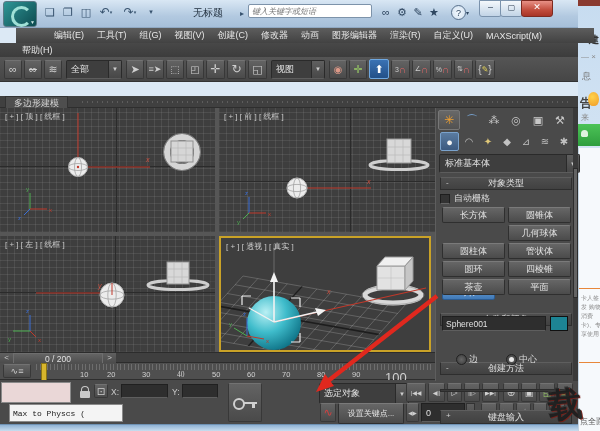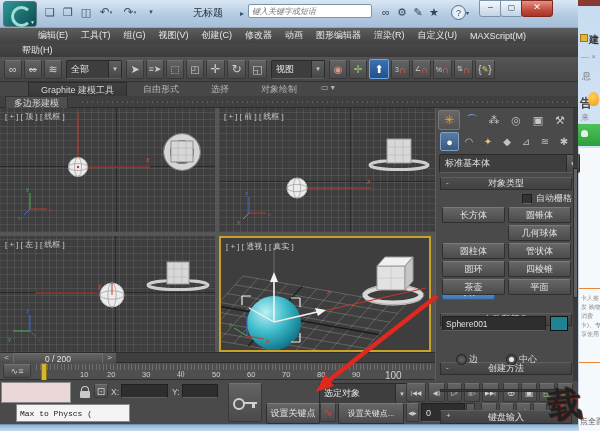--- a/index.html
+++ b/index.html
@@ -78,21 +78,21 @@
       <span class="ic flat" style="position:absolute;left:395px;top:5px;width:14px;height:14px;color:#2e4660;font-size:11px;">⚙</span>
       <span class="ic flat" style="position:absolute;left:411px;top:5px;width:14px;height:14px;color:#2e4660;font-size:11px;">✎</span>
       <span class="ic flat" style="position:absolute;left:427px;top:5px;width:14px;height:14px;color:#2e4660;font-size:11px;">★</span>
       <span style="position:absolute;left:451px;top:5px;width:13px;height:13px;border:1px solid #58708c;border-radius:50%;color:#2e4660;font-size:9px;display:flex;align-items:center;justify-content:center;background:radial-gradient(#f4f9ff,#cfe0ef);">?</span>
       <span style="position:absolute;left:466px;top:9px;font-size:6px;color:#2e4660;">▾</span>
       <div style="position:absolute;left:479px;top:0;width:21px;height:15px;background:linear-gradient(#f4f8fc,#c2d4e6);border:1px solid #7a92ac;border-radius:0 0 3px 3px;color:#2b3c50;font-size:9px;text-align:center;line-height:12px;">–</div>
       <div style="position:absolute;left:500px;top:0;width:21px;height:15px;background:linear-gradient(#f4f8fc,#c2d4e6);border:1px solid #7a92ac;border-radius:0 0 3px 3px;color:#2b3c50;font-size:8px;text-align:center;line-height:13px;">▢</div>
       <div style="position:absolute;left:521px;top:0;width:30px;height:15px;background:linear-gradient(#e89186,#c14c3c 60%,#a83426);border:1px solid #7e2a20;border-radius:0 0 3px 3px;color:#fff;font-size:9px;text-align:center;line-height:13px;">✕</div>
     </div>
 
-    <div class="ab" style="left:0;top:28px;width:578px;height:15px;background:linear-gradient(#5d5d5d,#424242);display:flex;align-items:center;padding-left:38px;gap:13px;">
+    <div class="ab" style="left:16px;top:28px;width:578px;height:15px;background:linear-gradient(#5d5d5d,#424242);display:flex;align-items:center;padding-left:38px;gap:13px;">
       <span class="mitem">编辑(E)</span>
       <span class="mitem">工具(T)</span>
       <span class="mitem">组(G)</span>
       <span class="mitem">视图(V)</span>
       <span class="mitem">创建(C)</span>
       <span class="mitem">修改器</span>
       <span class="mitem">动画</span>
       <span class="mitem">图形编辑器</span>
       <span class="mitem">渲染(R)</span>
       <span class="mitem">自定义(U)</span>
@@ -124,27 +124,20 @@
       <span class="ic" style="width:18px;height:19px;font-size:10px;color:#d98;">◉</span>
       <span class="ic" style="width:18px;height:19px;font-size:11px;color:#9c6;">✛</span>
       <span class="ic" style="width:20px;height:20px;font-size:11px;background:linear-gradient(#3a72b4,#235088);border:1px solid #6fa8e0;color:#fff;">⬆</span>
       <span class="ic" style="width:19px;height:19px;font-size:10px;color:#d66;"><i style="font-style:normal;font-size:7px;color:#ccc;">3</i>∩</span>
       <span class="ic" style="width:19px;height:19px;font-size:10px;color:#d66;"><i style="font-style:normal;font-size:7px;color:#ccc;">∠</i>∩</span>
       <span class="ic" style="width:19px;height:19px;font-size:10px;color:#d66;"><i style="font-style:normal;font-size:7px;color:#ccc;">%</i>∩</span>
       <span class="ic" style="width:19px;height:19px;font-size:10px;color:#d66;"><i style="font-style:normal;font-size:7px;color:#ccc;">⇅</i>∩</span>
       <span class="ic" style="width:20px;height:19px;font-size:10px;">{<i style="font-style:normal;font-size:8px;color:#dc5;">✎</i>}</span>
     </div>
 
-    <div class="ab" style="left:0;top:82px;width:578px;height:14px;background:#474747;display:flex;align-items:stretch;padding-left:28px;">
-      <span style="background:linear-gradient(#414141,#383838);border:1px solid #2c2c2c;border-bottom:none;color:#d8d8d8;padding:1px 12px;font-size:9px;">Graphite 建模工具</span>
-      <span style="color:#b4b4b4;padding:1px 16px;font-size:9px;">自由形式</span>
-      <span style="color:#b4b4b4;padding:1px 16px;font-size:9px;">选择</span>
-      <span style="color:#b4b4b4;padding:1px 16px;font-size:9px;">对象绘制</span>
-      <span style="color:#b4b4b4;font-size:8px;padding:1px 8px;">▭ ▾</span>
-    </div>
     <div class="ab" style="left:0;top:96px;width:578px;height:12px;background:#404040;border-bottom:1px solid #2e2e2e;">
       <span style="position:absolute;left:5px;top:0;background:#4e4e4e;border:1px solid #333;border-bottom:none;color:#d4d4d4;padding:0 8px;font-size:9px;">多边形建模</span>
       <div style="position:absolute;left:80px;top:4px;width:490px;height:5px;background-image:radial-gradient(#5d5d5d 1px,transparent 1px);background-size:5px 4px;"></div>
     </div>
 
     <div class="ab" style="left:0;top:108px;width:435px;height:244px;background:#565656;">
 
       <div class="ab vp" style="left:0;top:0;width:215px;height:124px;">
         <div class="ab" style="left:116px;top:0;width:1px;height:124px;background:#2b2b2b;"></div>
         <div class="ab" style="left:0;top:58px;width:215px;height:1px;background:#2b2b2b;"></div>
@@ -282,48 +275,47 @@
       <div class="ab tick-ruler" style="left:36px;top:1px;width:396px;height:6px;opacity:.8;"></div>
       <span style="position:absolute;left:80px;top:7px;font-size:7.5px;color:#d0d0d0;">10</span>
       <span style="position:absolute;left:107px;top:7px;font-size:7.5px;color:#d0d0d0;">20</span>
       <span style="position:absolute;left:142px;top:7px;font-size:7.5px;color:#d0d0d0;">30</span>
       <span style="position:absolute;left:177px;top:7px;font-size:7.5px;color:#d0d0d0;font-family:Liberation Serif, serif;">40</span>
       <span style="position:absolute;left:212px;top:7px;font-size:7.5px;color:#d0d0d0;">50</span>
       <span style="position:absolute;left:247px;top:7px;font-size:7.5px;color:#d0d0d0;">60</span>
       <span style="position:absolute;left:282px;top:7px;font-size:7.5px;color:#d0d0d0;">70</span>
       <span style="position:absolute;left:317px;top:7px;font-size:7.5px;color:#d0d0d0;">80</span>
       <span style="position:absolute;left:352px;top:7px;font-size:7.5px;color:#d0d0d0;">90</span>
-      <span style="position:absolute;left:385px;top:7px;font-size:10px;color:#d0d0d0;">100</span>
+      <span style="position:absolute;left:385px;top:7px;font-size:13px;color:#d0d0d0;">100</span>
       <div style="position:absolute;left:41px;top:0;width:4px;height:16px;background:#d8b62c;border:1px solid #8a7414;"></div>
     </div>
 
     <div class="ab" style="left:0;top:380px;width:578px;height:44px;background:#4a4a4a;">
       <div class="ab" style="left:1px;top:2px;width:70px;height:21px;background:#ead7d7;border:1px solid #8a8a8a;"></div>
-      <div class="ab" style="left:16px;top:24px;width:114px;height:18px;background:#f4f4f4;border:1px solid #8a8a8a;color:#1a1a1a;font-family:'Liberation Mono','DejaVu Sans Mono',monospace;font-size:8px;line-height:17px;padding-left:3px;white-space:nowrap;overflow:hidden;">Max to Physcs (</div>
+      <div class="ab" style="left:9px;top:24px;width:114px;height:18px;background:#f4f4f4;border:1px solid #8a8a8a;color:#1a1a1a;font-family:'Liberation Mono','DejaVu Sans Mono',monospace;font-size:8px;line-height:17px;padding-left:3px;white-space:nowrap;overflow:hidden;">Max to Physcs (</div>
 
       <span style="position:absolute;left:80px;top:6px;width:10px;height:12px;">
         <i style="position:absolute;left:1px;top:0;width:6px;height:5px;border:1.5px solid #c9c9c9;border-bottom:none;border-radius:4px 4px 0 0;"></i>
         <i style="position:absolute;left:0;top:5px;width:10px;height:7px;background:#c9c9c9;border-radius:1px;"></i>
       </span>
       <span class="ic" style="position:absolute;left:94px;top:4px;width:14px;height:14px;font-size:10px;">⊡</span>
       <span style="position:absolute;left:111px;top:7px;font-size:8.5px;color:#ccc;">X:</span>
       <div class="ab fld" style="left:121px;top:4px;width:47px;height:14px;"></div>
       <span style="position:absolute;left:172px;top:7px;font-size:8.5px;color:#ccc;">Y:</span>
       <div class="ab fld" style="left:182px;top:4px;width:36px;height:14px;"></div>
 
       <div class="ic" style="position:absolute;left:228px;top:3px;width:34px;height:39px;">
         <span style="position:relative;width:24px;height:10px;">
           <i style="position:absolute;left:0;top:0;width:8px;height:8px;border:2px solid #d0d0d0;border-radius:50%;"></i>
           <i style="position:absolute;left:11px;top:4px;width:13px;height:2.5px;background:#d0d0d0;"></i>
           <i style="position:absolute;left:19px;top:6px;width:2.5px;height:4px;background:#d0d0d0;"></i>
         </span>
       </div>
 
 
-      <div class="pbtn" style="position:absolute;left:266px;top:23px;width:52px;height:19px;">设置关键点</div>
 
       <div class="drop" style="position:absolute;left:319px;top:3px;width:84px;height:19px;padding-left:4px;font-size:9px;">
         <span>选定对象</span>
           <span class="arw">▼</span>
       </div>
       <span class="ic" style="position:absolute;left:320px;top:23px;width:16px;height:19px;color:#d04040;font-size:11px;">∿</span>
       <div class="pbtn" style="position:absolute;left:338px;top:23px;width:64px;height:19px;font-size:8px;">设置关键点...</div>
 
       <span class="ic navg" style="position:absolute;left:406px;top:3px;width:20px;height:19px;font-size:6px;">|◀◀</span>
       <span class="ic navg" style="position:absolute;left:428px;top:3px;width:17px;height:19px;font-size:6px;">◀||</span>
@@ -377,21 +369,21 @@
 
       <div class="drop" style="position:absolute;left:3px;top:46px;width:134px;height:17px;padding-left:5px;font-size:9px;">
         <span>标准基本体</span>
           <span class="arw">▼</span>
       </div>
 
       <div class="roll ab" style="left:4px;top:69px;width:132px;height:13px;">
         <span class="pm">-</span>
         <span>对象类型</span>
       </div>
-      <div class="ab" style="left:4px;top:84px;width:132px;height:13px;display:flex;align-items:center;justify-content:flex-end;gap:4px;">
+      <div class="ab" style="left:4px;top:84px;width:132px;height:13px;display:flex;align-items:center;justify-content:flex-start;gap:4px;">
         <span style="width:8px;height:8px;background:#333;border:1px solid #1e1e1e;border-bottom-color:#666;"></span>
         <span style="font-size:9px;color:#ddd;">自动栅格</span>
       </div>
 
       <div class="pbtn ab" style="left:6px;top:99px;width:63px;height:16px;">长方体</div>
       <div class="pbtn ab" style="left:72px;top:99px;width:63px;height:16px;">圆锥体</div>
       <div class="pbtn active ab" style="left:6px;top:128px;width:53px;height:16px;margin-top:48px;">球体</div>
       <div class="pbtn ab" style="left:72px;top:117px;width:63px;height:16px;">几何球体</div>
       <div class="pbtn ab" style="left:6px;top:135px;width:63px;height:16px;">圆柱体</div>
       <div class="pbtn ab" style="left:72px;top:135px;width:63px;height:16px;">管状体</div>

